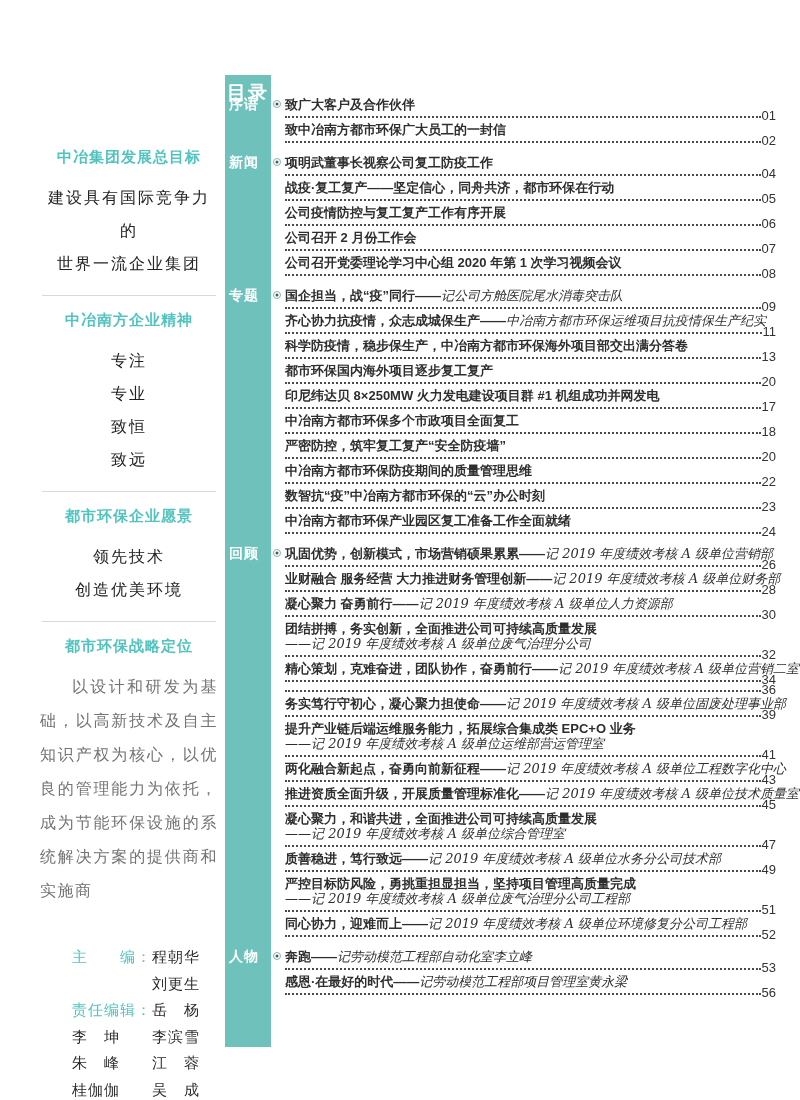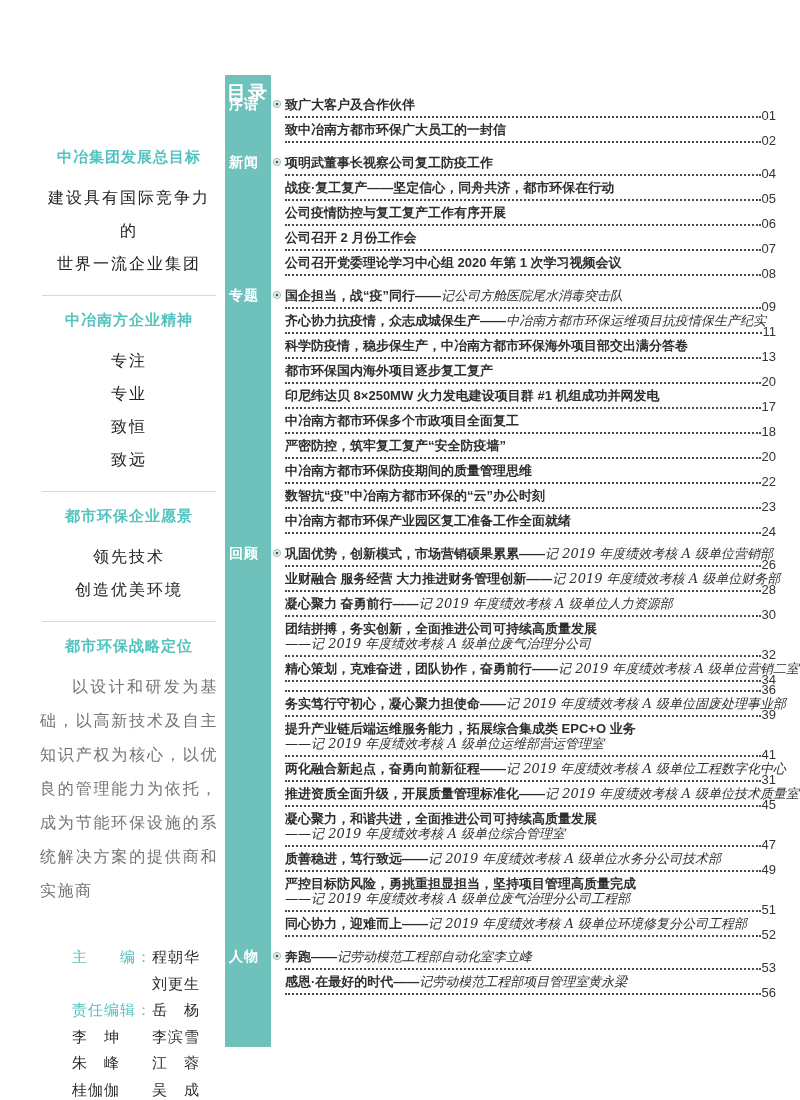--- a/index.html
+++ b/index.html
@@ -321,21 +321,21 @@
         <span class="entry-script own-line">——记 2019 年度绩效考核 A 级单位运维部营运管理室</span>
         <div class="dots-row">
           <div class="dot-leader"></div>
           <span class="page-num">41</span>
         </div>
       </div>
       <div class="toc-entry">
         <div class="entry-title">两化融合新起点，奋勇向前新征程——<span class="entry-script">记 2019 年度绩效考核 A 级单位工程数字化中心</span></div>
         <div class="dots-row">
           <div class="dot-leader"></div>
-          <span class="page-num">31</span>
+          <span class="page-num">43</span>
         </div>
       </div>
       <div class="toc-entry">
         <div class="entry-title">推进资质全面升级，开展质量管理标准化——<span class="entry-script">记 2019 年度绩效考核 A 级单位技术质量室</span></div>
         <div class="dots-row">
           <div class="dot-leader"></div>
           <span class="page-num">45</span>
         </div>
       </div>
       <div class="toc-entry">

